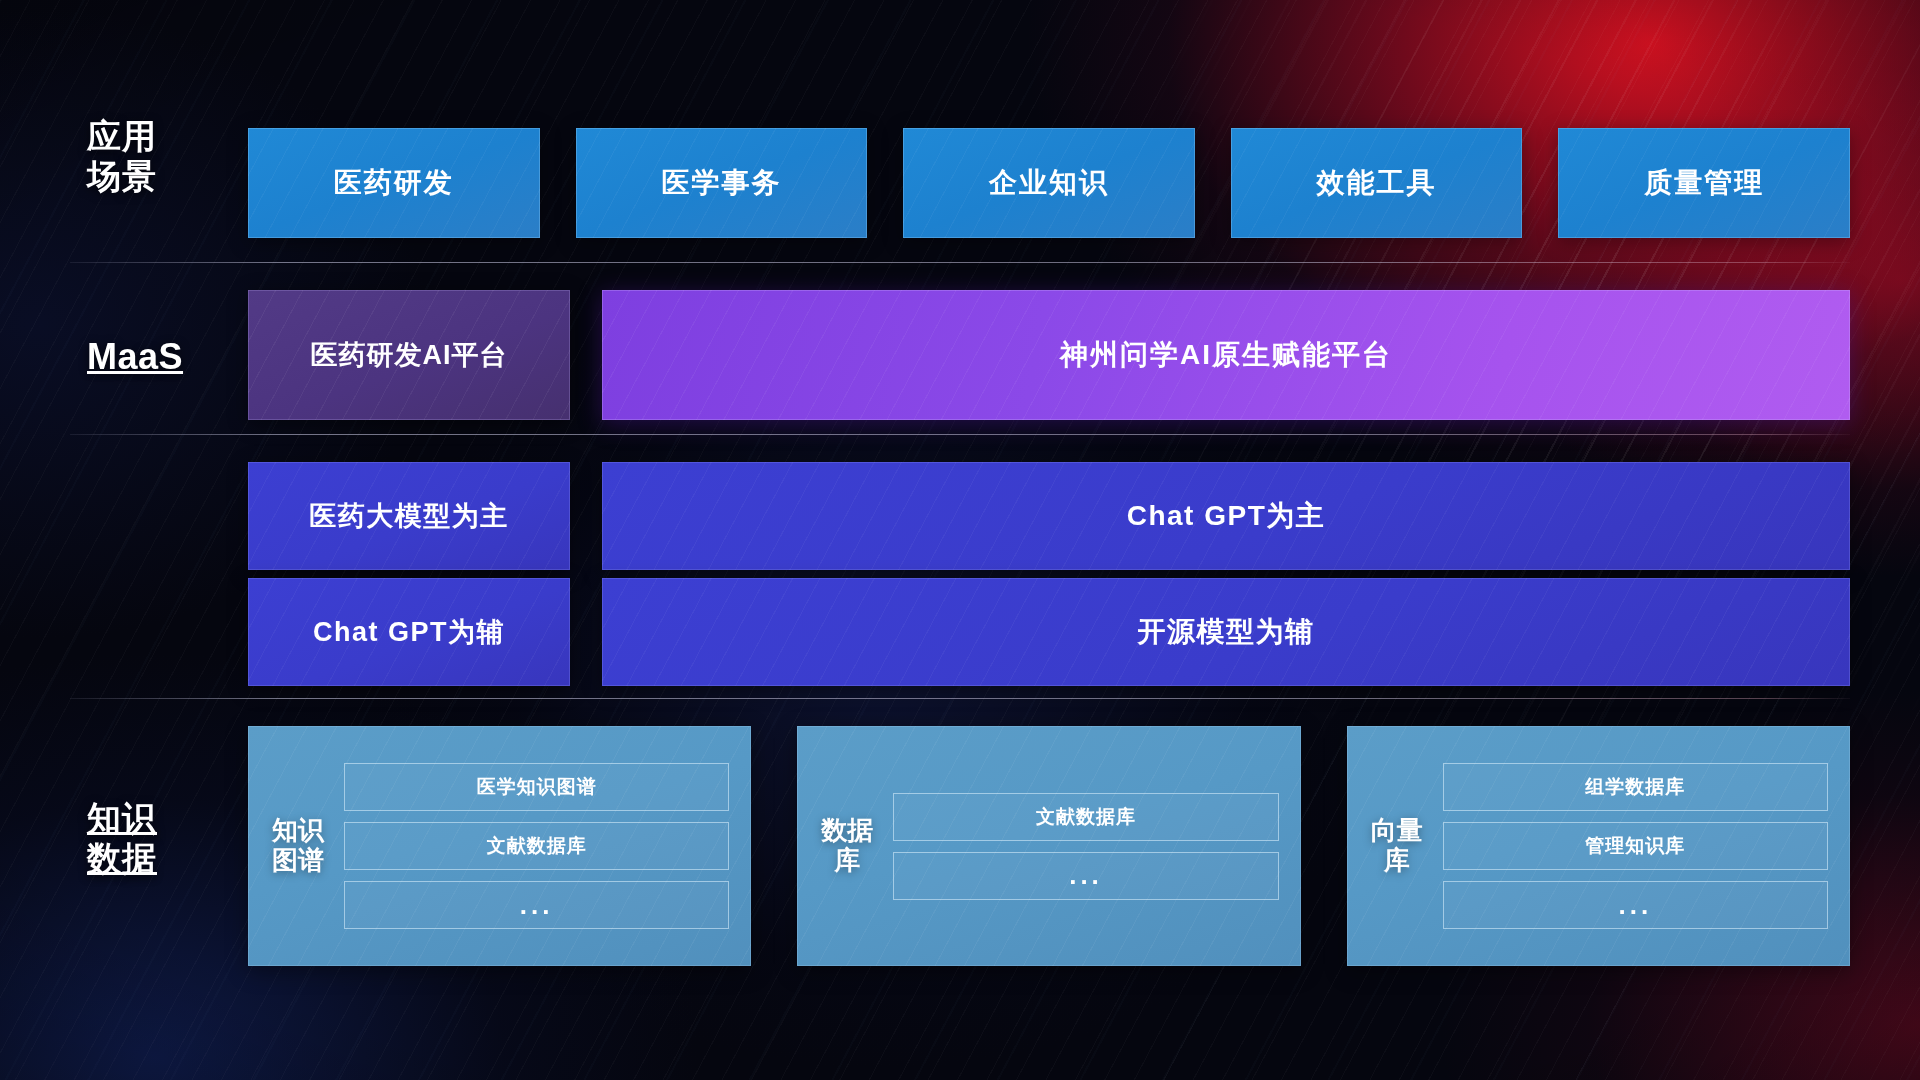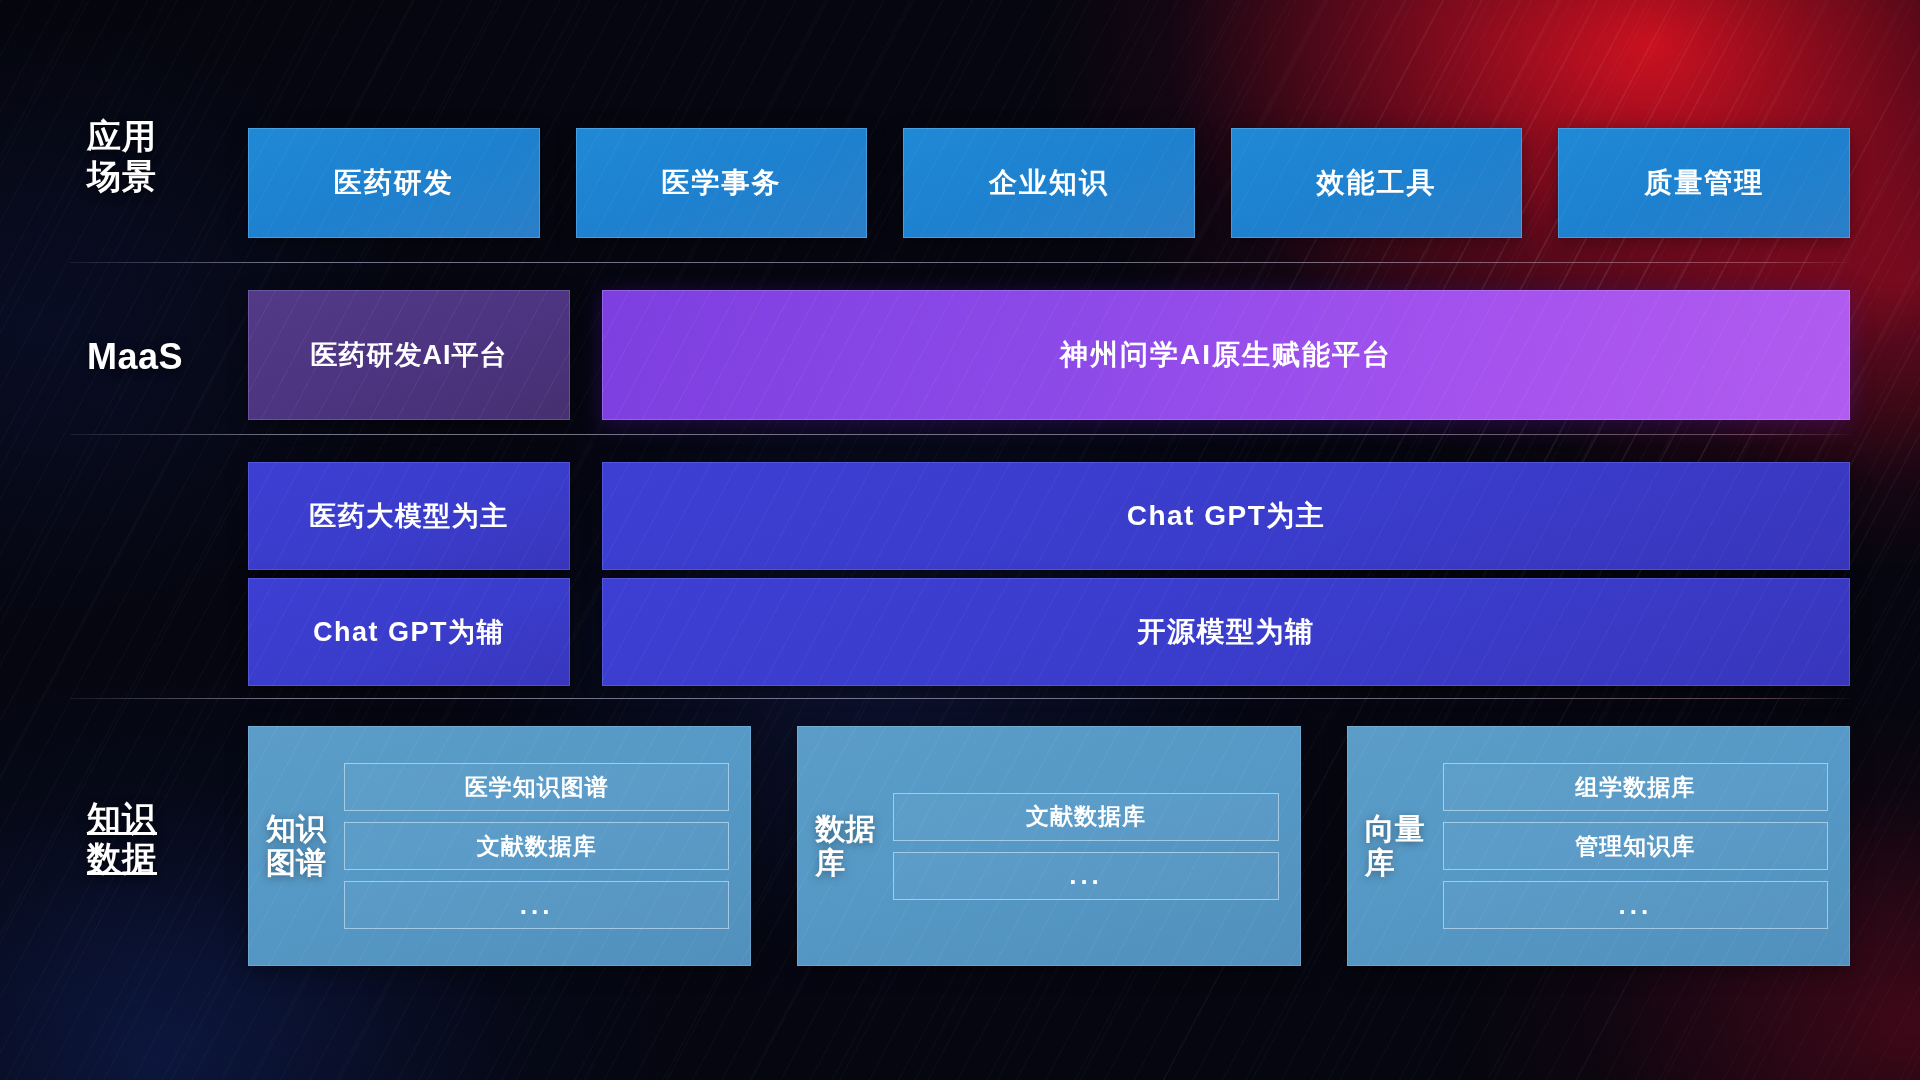--- a/index.html
+++ b/index.html
@@ -129,31 +129,31 @@
     box-shadow:inset 0 0 0 1px rgba(185,225,250,.22), 0 5px 20px rgba(0,0,0,.38);
     position:relative; overflow:hidden;
   }
   .know-group::after{
     content:""; position:absolute; inset:0;
     background:repeating-linear-gradient(118deg, rgba(255,255,255,0.05) 0 1px, rgba(255,255,255,0) 1px 26px);
     pointer-events:none;
   }
   .know-title {
     width:64px; flex:0 0 64px;
-    font-size:30px; font-weight:700; line-height:1.14;
-    color:#fff; letter-spacing:0px;
+    font-size:26px; font-weight:700; line-height:1.14;
+    color:#fff; text-align:center; letter-spacing:0px;
     word-break:break-all;
     text-shadow:0 2px 8px rgba(0,0,0,.35);
     position:relative; z-index:2;
   }
   .know-items { flex:1; display:flex; flex-direction:column; gap:11px; margin-left:14px; position:relative; z-index:2; }
   .know-item {
     height:48px; display:flex; align-items:center; justify-content:center;
     border:1px solid rgba(215,238,252,.58);
-    color:#fff; font-size:23px; font-weight:700; letter-spacing:1px;
+    color:#fff; font-size:19px; font-weight:700; letter-spacing:1px;
     background:rgba(255,255,255,0.035);
   }
   .know-item.dots { font-size:26px; letter-spacing:4px; font-weight:700; }
 </style>
 </head>
 <body>
 
 <div id="bg">
   <div class="grad-blue"></div>
   <div class="grad-red"></div>
@@ -182,21 +182,21 @@
     <div class="app-card">
       <span>效能工具</span>
     </div>
     <div class="app-card">
       <span>质量管理</span>
     </div>
   </div>
 
   <div class="rule" style="top:262px;"></div>
 
-  <div class="rowlabel en" style="top:336px;">
+  <div class="rowlabel en" style="top:336px;text-decoration:underline;">
     <div>MaaS</div>
   </div>
 
   <div class="maas">
     <div class="maas-left">
       <span>医药研发AI平台</span>
     </div>
     <div class="maas-right">
       <span>神州问学AI原生赋能平台</span>
     </div>

